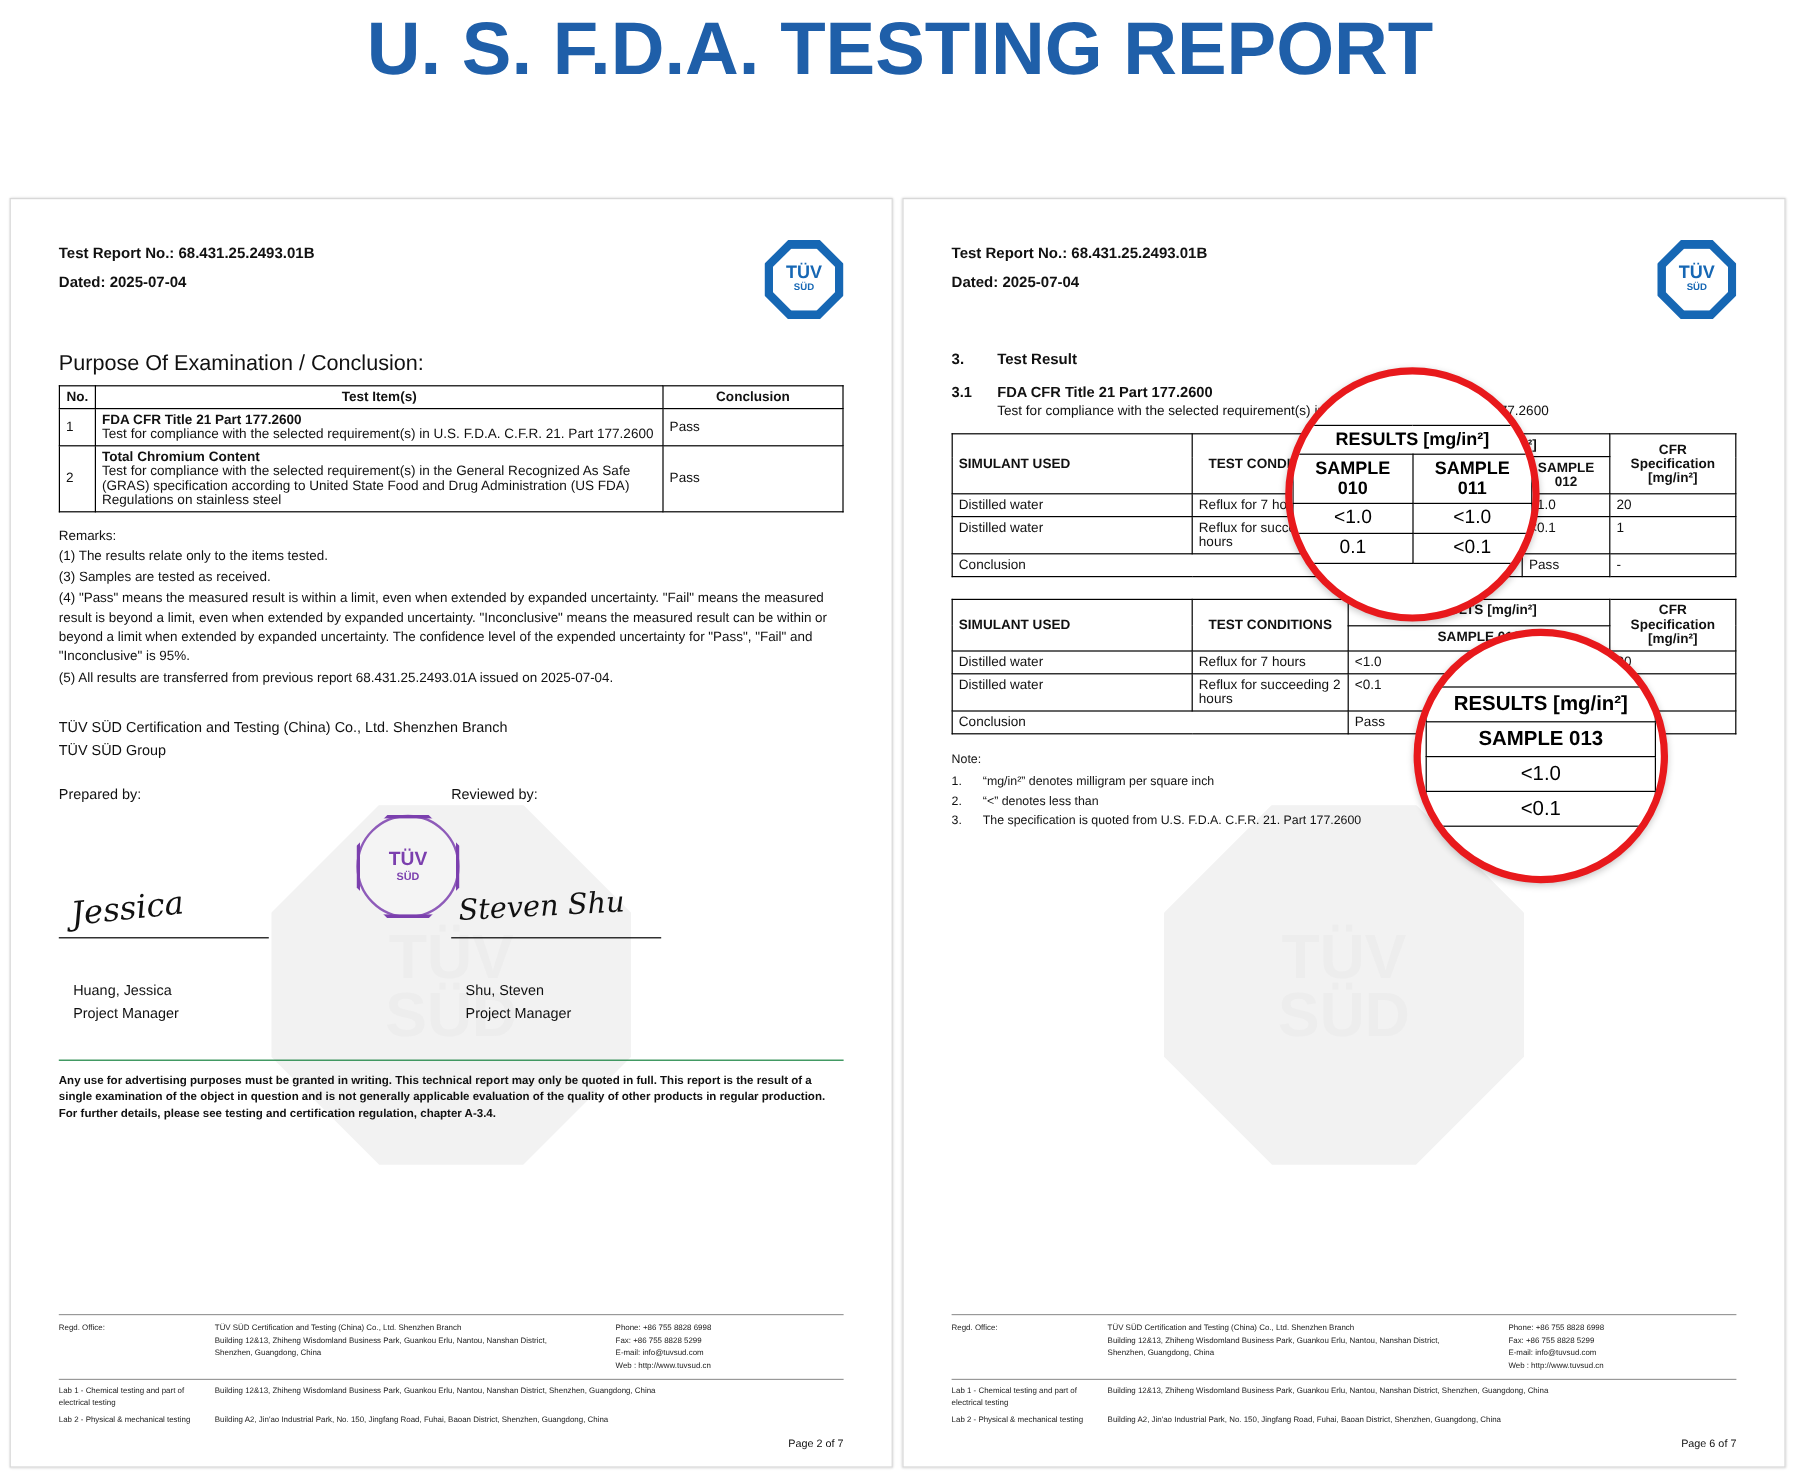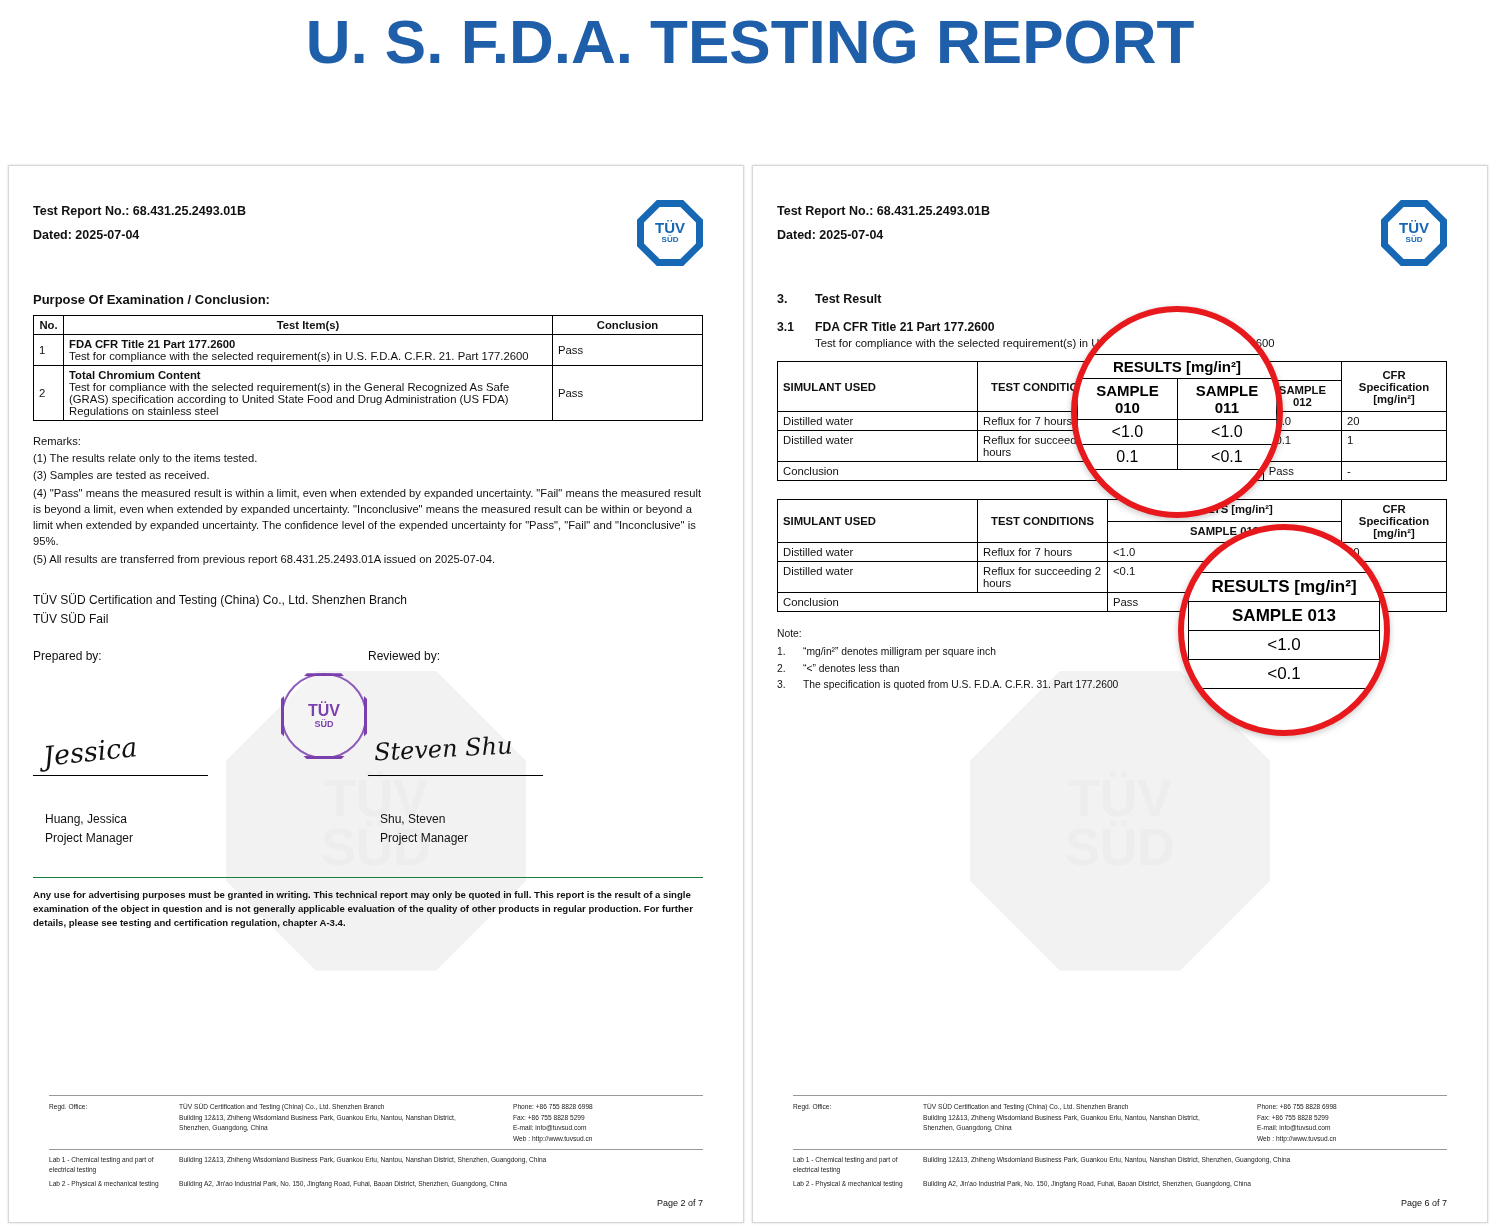--- a/index.html
+++ b/index.html
@@ -57,21 +57,21 @@
   }
   .wm-text {
     position: absolute; top: 50%; left: 0; width: 100%;
     transform: translateY(-48%);
     text-align: center;
     color: #ededed;
     font-size: 52px;
     font-weight: bold;
     line-height: 0.95;
   }
-  .content { position: relative; z-index: 2; padding: 34px 40px 0 24px; }
+  .content { position: relative; z-index: 2; padding: 34px 40px 0 40px; }
 
   .hdr-row { display: flex; justify-content: space-between; align-items: flex-start; }
   .hdr-lines { font-size: 12.5px; font-weight: bold; color: #111; line-height: 1.9; }
   
   .tuv-logo { width: 66px; height: 66px; position: relative; }
   .tuv-oct {
     width: 66px; height: 66px;
     background: #1667b4;
     clip-path: polygon(30% 0,70% 0,100% 30%,100% 70%,70% 100%,30% 100%,0 70%,0 30%);
     display: flex; align-items: center; justify-content: center;
@@ -79,21 +79,21 @@
   .tuv-inner {
     width: 52px; height: 52px;
     background: #ffffff;
     clip-path: polygon(30% 0,70% 0,100% 30%,100% 70%,70% 100%,30% 100%,0 70%,0 30%);
     display: flex; flex-direction: column; align-items: center; justify-content: center;
     color: #1667b4;
   }
   .tuv-inner .t1 { font-size: 15px; font-weight: bold; line-height: 1; }
   .tuv-inner .t2 { font-size: 8px; font-weight: bold; line-height: 1.3; }
 
-  .sec-title { font-size: 13px; font-weight: bold; color: #111; margin: 26px 0 8px 0; }
+  .sec-title { font-size: 18px; font-weight: normal; color: #111; margin: 26px 0 8px 0; }
 
   table.doc { border-collapse: collapse; width: 100%; font-size: 11.3px; color: #111; }
   table.doc td, table.doc th {
     border: 1px solid #000; padding: 3px 5px; vertical-align: top; text-align: left; font-weight: normal;
   }
   table.doc th { font-weight: bold; text-align: center; }
   .c { text-align: center; }
   .b { font-weight: bold; }
 
   .remarks { font-size: 11.2px; color: #111; line-height: 1.45; margin-top: 12px; }
@@ -261,21 +261,21 @@
         <div class="remarks">
           <div>Remarks:</div>
           <div>(1) The results relate only to the items tested.</div>
           <div>(3) Samples are tested as received.</div>
           <div>(4) "Pass" means the measured result is within a limit, even when extended by expanded uncertainty. "Fail" means the measured result is beyond a limit, even when extended by expanded uncertainty. "Inconclusive" means the measured result can be within or beyond a limit when extended by expanded uncertainty. The confidence level of the expended uncertainty for "Pass", "Fail" and "Inconclusive" is 95%.</div>
           <div>(5) All results are transferred from previous report 68.431.25.2493.01A issued on 2025-07-04.</div>
         </div>
 
         <div class="company">
           <div>TÜV SÜD Certification and Testing (China) Co., Ltd. Shenzhen Branch</div>
-          <div>TÜV SÜD Fail</div>
+          <div>TÜV SÜD Group</div>
         </div>
 
         <div class="sign-row">
           <div class="sign-col">
             <div>Prepared by:</div>
             <div class="sig-area">
               <div class="sig-script">Jessica</div>
               <div class="stamp">
                 <div class="stamp-oct">
                   <div class="s1">TÜV</div>
@@ -459,21 +459,21 @@
           <div class="note-item">
             <div class="ni">1.</div>
             <div>“mg/in²” denotes milligram per square inch</div>
           </div>
           <div class="note-item">
             <div class="ni">2.</div>
             <div>“&lt;” denotes less than</div>
           </div>
           <div class="note-item">
             <div class="ni">3.</div>
-            <div>The specification is quoted from U.S. F.D.A. C.F.R. 31. Part 177.2600</div>
+            <div>The specification is quoted from U.S. F.D.A. C.F.R. 21. Part 177.2600</div>
           </div>
         </div>
       </div>
 
       <div class="mag mag1">
         <div class="mag-inner">
           <table class="magt">
             <tbody>
                 <tr>
               <th colspan="2">RESULTS [mg/in²]</th>

